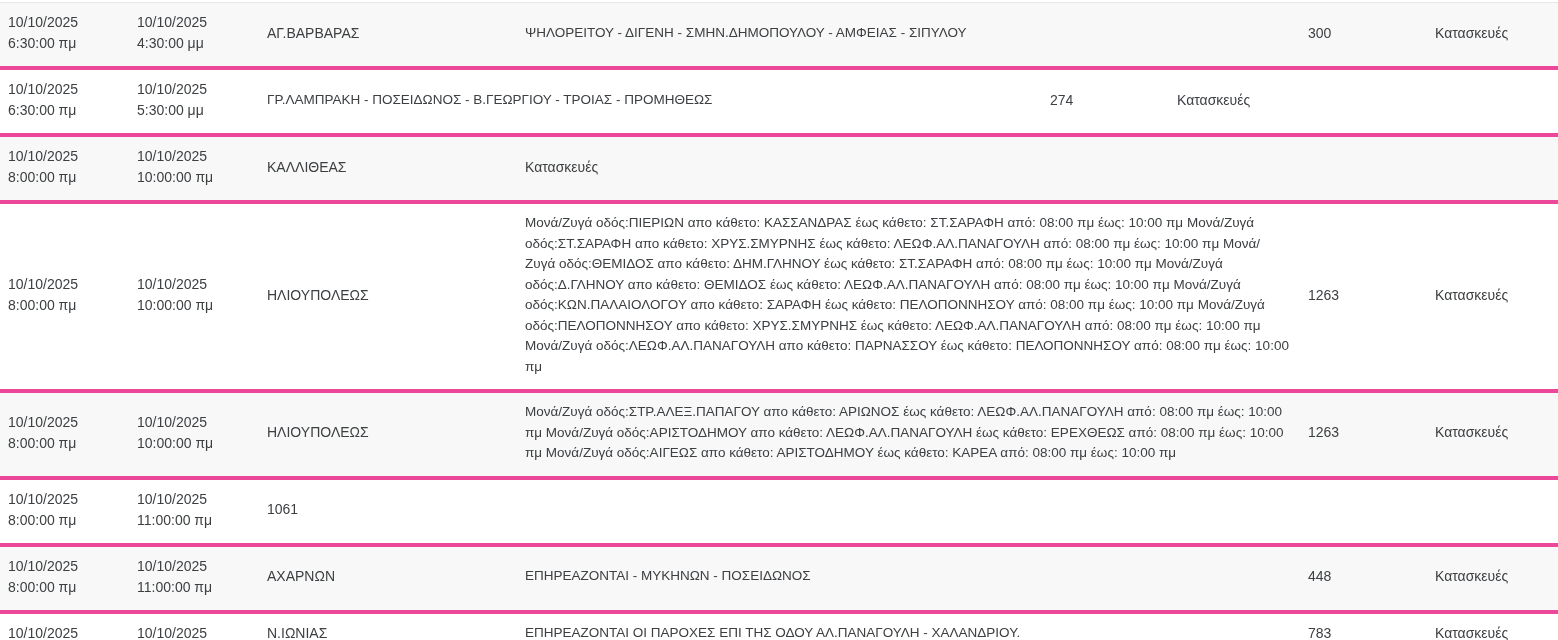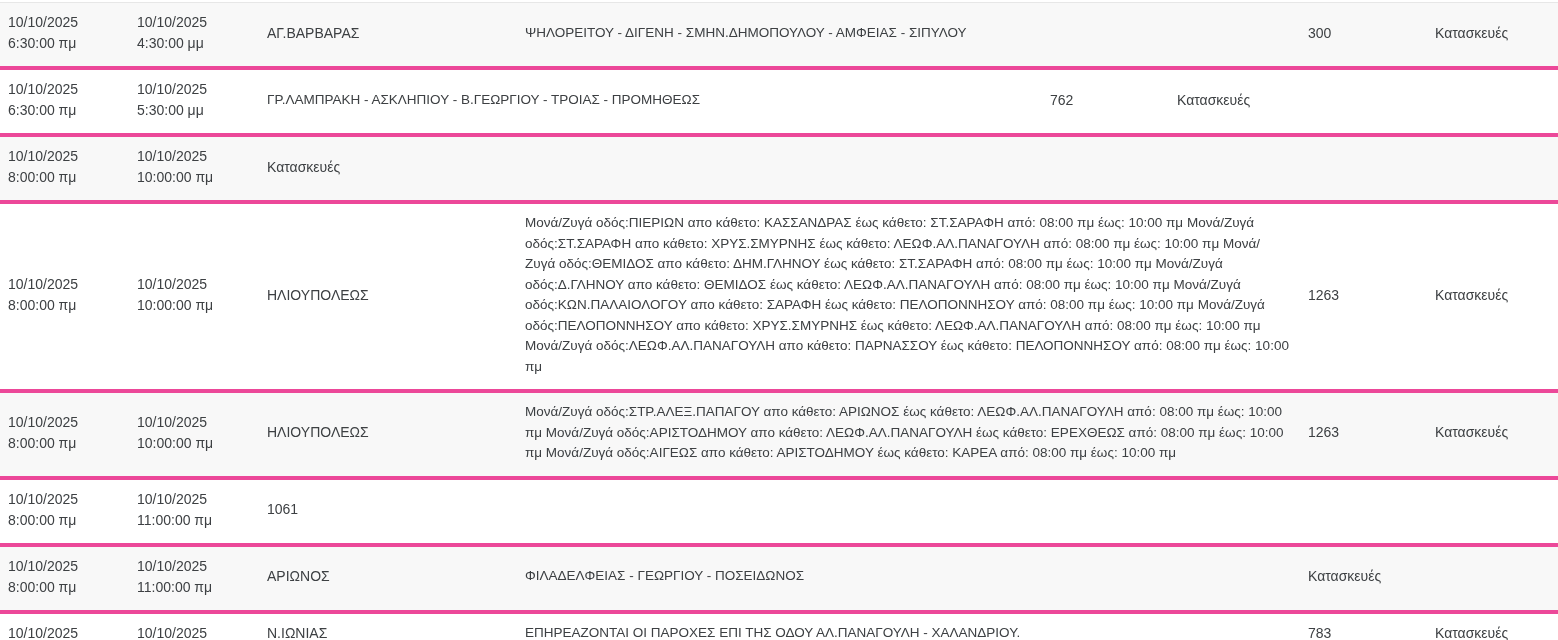--- a/index.html
+++ b/index.html
@@ -58,34 +58,35 @@
 
   <div class="row">
     <div class="cell c-start">
       <span class="dt-line">10/10/2025</span>
       <span class="dt-line">6:30:00 πμ</span>
     </div>
     <div class="cell c-end">
       <span class="dt-line">10/10/2025</span>
       <span class="dt-line">5:30:00 μμ</span>
     </div>
-    <div class="cell c-desc">ΓΡ.ΛΑΜΠΡΑΚΗ - ΑΣΚΛΗΠΙΟΥ - Β.ΓΕΩΡΓΙΟΥ - ΤΡΟΙΑΣ - ΠΡΟΜΗΘΕΩΣ</div>
-    <div class="cell c-id">762</div>
+    <div class="cell c-desc">ΓΡ.ΛΑΜΠΡΑΚΗ - ΠΟΣΕΙΔΩΝΟΣ - Β.ΓΕΩΡΓΙΟΥ - ΤΡΟΙΑΣ - ΠΡΟΜΗΘΕΩΣ</div>
+    <div class="cell c-id">274</div>
     <div class="cell c-cat">Κατασκευές</div>
   </div>
 
   <div class="row alt">
     <div class="cell c-start">
       <span class="dt-line">10/10/2025</span>
       <span class="dt-line">8:00:00 πμ</span>
     </div>
     <div class="cell c-end">
       <span class="dt-line">10/10/2025</span>
       <span class="dt-line">10:00:00 πμ</span>
     </div>
+    <div class="cell c-muni">ΚΑΛΛΙΘΕΑΣ</div>
     <div class="cell c-cat">Κατασκευές</div>
   </div>
 
   <div class="row">
     <div class="cell c-start">
       <span class="dt-line">10/10/2025</span>
       <span class="dt-line">8:00:00 πμ</span>
     </div>
     <div class="cell c-end">
       <span class="dt-line">10/10/2025</span>
@@ -126,22 +127,23 @@
 
   <div class="row alt">
     <div class="cell c-start">
       <span class="dt-line">10/10/2025</span>
       <span class="dt-line">8:00:00 πμ</span>
     </div>
     <div class="cell c-end">
       <span class="dt-line">10/10/2025</span>
       <span class="dt-line">11:00:00 πμ</span>
     </div>
-    <div class="cell c-muni">ΑΡΙΩΝΟΣ</div>
-    <div class="cell c-desc">ΦΙΛΑΔΕΛΦΕΙΑΣ - ΓΕΩΡΓΙΟΥ - ΠΟΣΕΙΔΩΝΟΣ</div>
+    <div class="cell c-muni">ΑΧΑΡΝΩΝ</div>
+    <div class="cell c-desc">ΕΠΗΡΕΑΖΟΝΤΑΙ - ΜΥΚΗΝΩΝ - ΠΟΣΕΙΔΩΝΟΣ</div>
+    <div class="cell c-id">448</div>
     <div class="cell c-cat">Κατασκευές</div>
   </div>
 
   <div class="row">
     <div class="cell c-start">
       <span class="dt-line">10/10/2025</span>
 
     </div>
     <div class="cell c-end">
       <span class="dt-line">10/10/2025</span>

